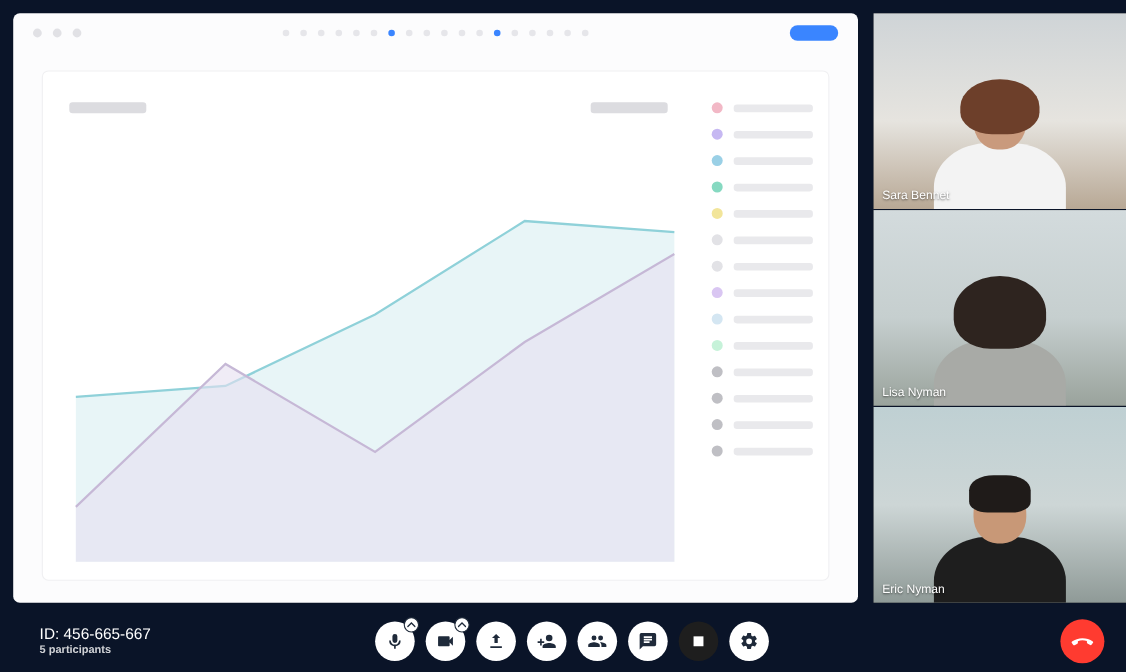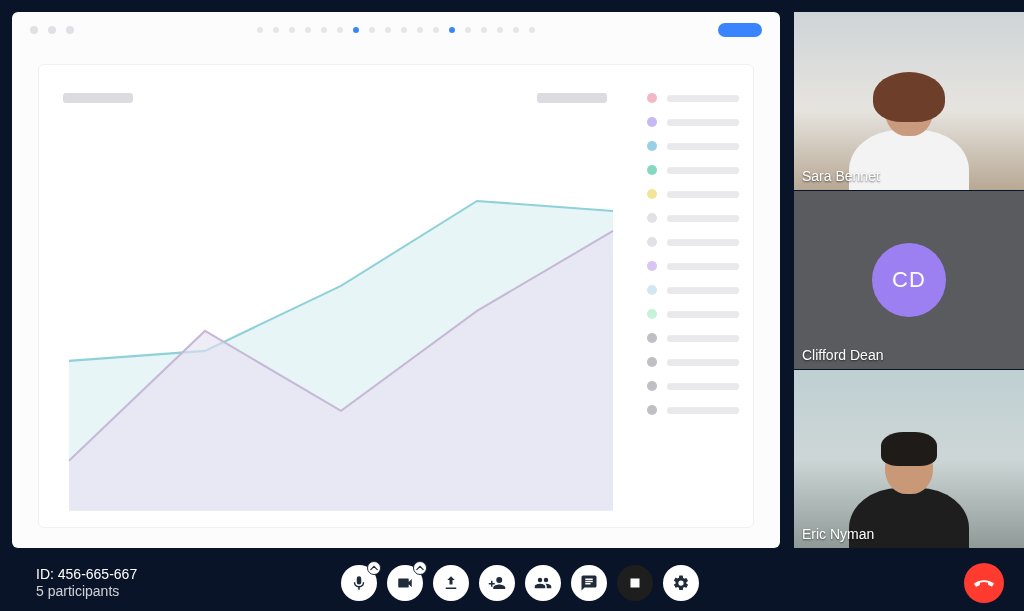--- a/index.html
+++ b/index.html
@@ -93,21 +93,21 @@
   }
   .tile {
     position: relative;
     flex: 1;
     background: #3a3c3f;
     overflow: hidden;
   }
   .tile + .tile { border-top: 1px solid #0a1428; }
   .tile .name {
     position: absolute; left: 8px; bottom: 6px;
-    font-size: 14px; color: #fff;
+    font-size: 11px; color: #fff;
     text-shadow: 0 1px 2px rgba(0,0,0,.6);
   }
   .tile.avatar-only {
     display: flex; align-items: center; justify-content: center;
     background: #595b5e;
   }
   .avatar-circle {
     width: 74px; height: 74px; border-radius: 50%;
     background: #9c80f2;
     display: flex; align-items: center; justify-content: center;
@@ -153,21 +153,21 @@
     position: absolute;
     left: 16px; right: 0; bottom: 0;
     height: 56px;
     background: #0a1428;
     display: flex; align-items: center;
     padding: 0 20px;
     color: #fff;
   }
   .meeting-meta { line-height: 1.25; }
   .meeting-meta .id   { font-size: 14px; }
-  .meeting-meta .sub  { font-size: 14px; opacity: .8; }
+  .meeting-meta .sub  { font-size: 10px; opacity: .8; font-weight: bold; }
   .controls {
     position: absolute; left: 50%; transform: translateX(-50%);
     display: flex; gap: 10px;
   }
   .ctrl {
     width: 36px; height: 36px; border-radius: 50%;
     background: #ffffff; color: #1f2a3a;
     border: none; display: flex; align-items: center; justify-content: center;
     position: relative;
   }
@@ -299,25 +299,31 @@
     <div class="cam-bg cam-bg1"></div>
     <div class="person p1">
       <div class="head">
           <div class="hair"></div>
         </div>
       <div class="torso"></div>
     </div>
     <div class="name">Sara Bennet</div>
   </div>
 
-
-  <div class="tile avatar-only">
-    <div class="avatar-circle">CD</div>
-    <div class="name">Clifford Dean</div>
-  </div>
+  <div class="tile">
+    <div class="cam-bg cam-bg2"></div>
+    <div class="person p2">
+      <div class="head">
+          <div class="hair"></div>
+        </div>
+      <div class="torso"></div>
+    </div>
+    <div class="name">Lisa Nyman</div>
+  </div>
+
 
   <div class="tile">
     <div class="cam-bg cam-bg4"></div>
     <div class="person p4">
       <div class="head">
           <div class="hair"></div>
         </div>
       <div class="torso"></div>
     </div>
     <div class="name">Eric Nyman</div>

